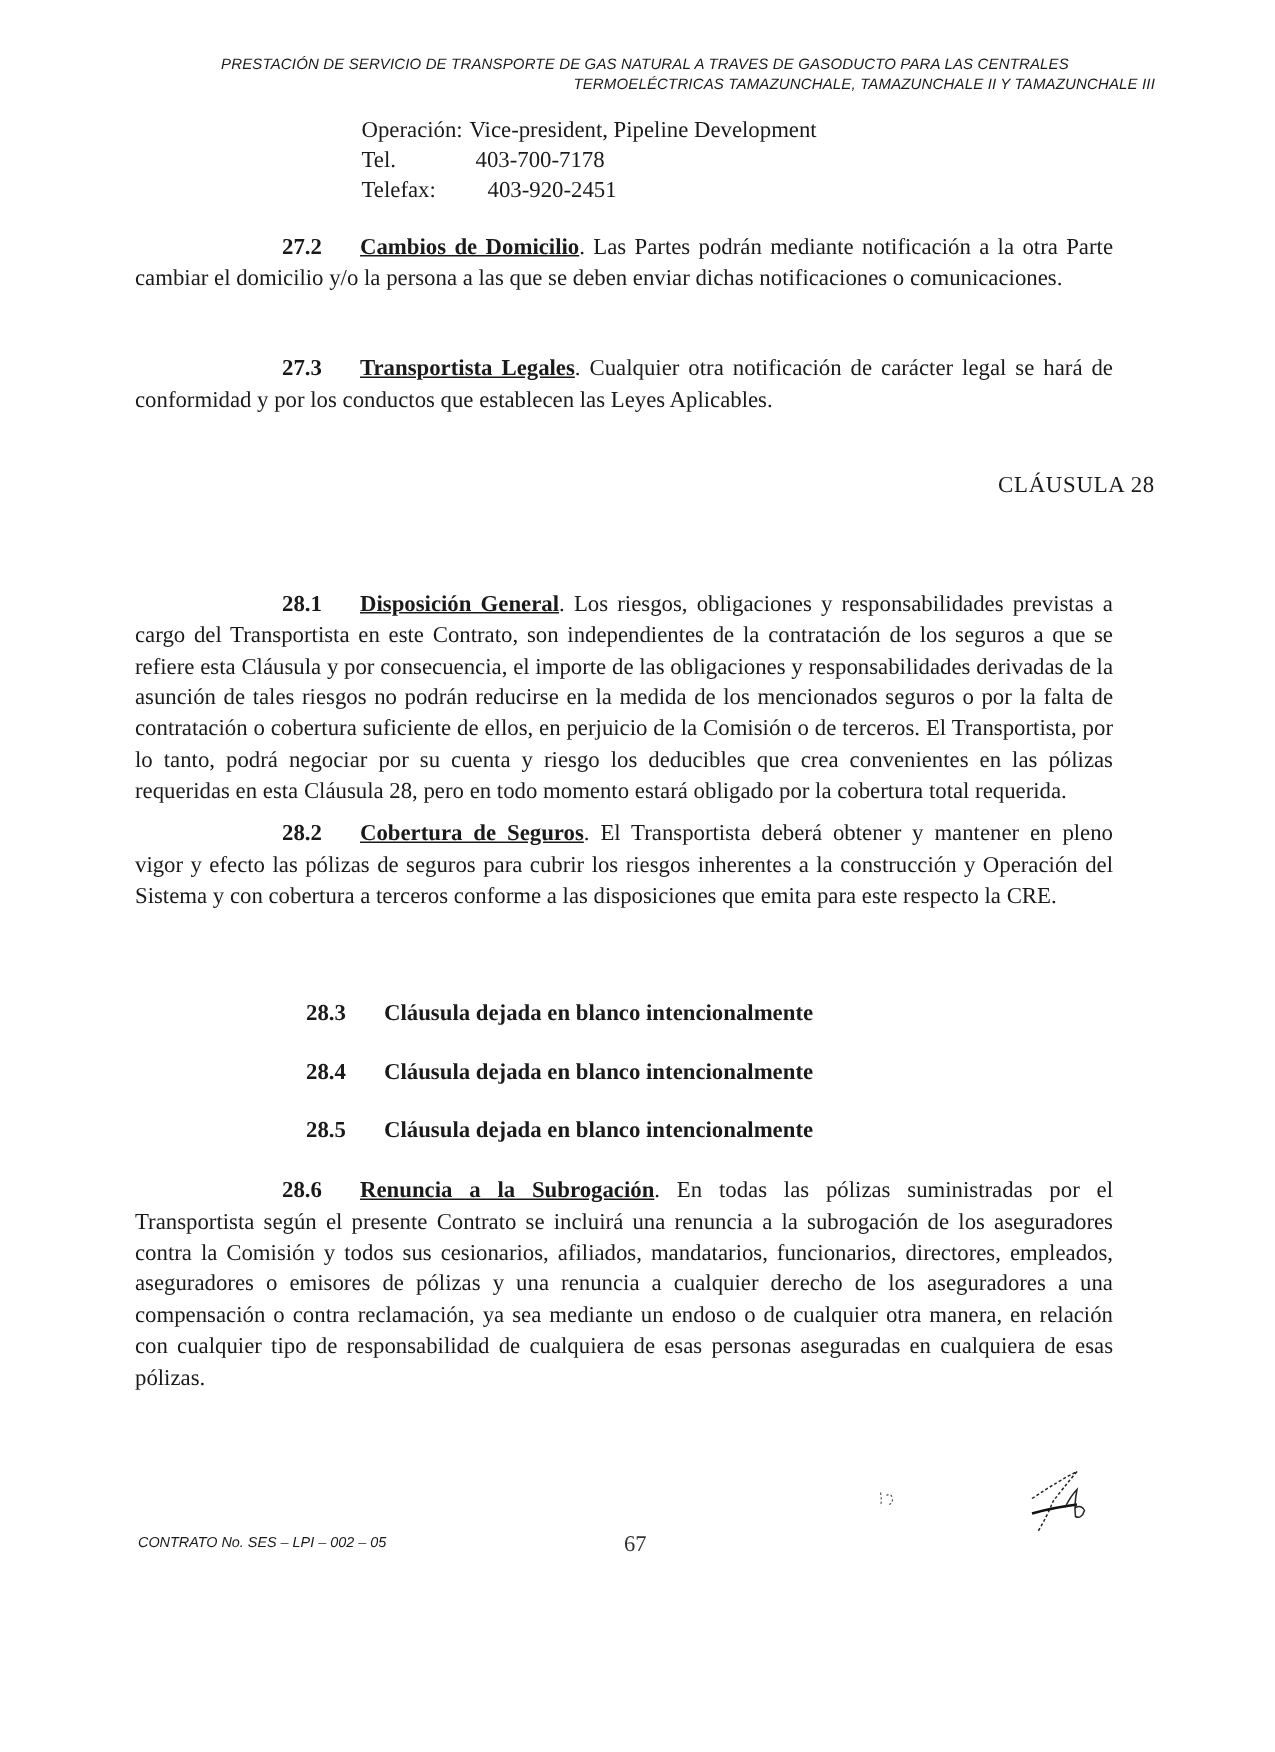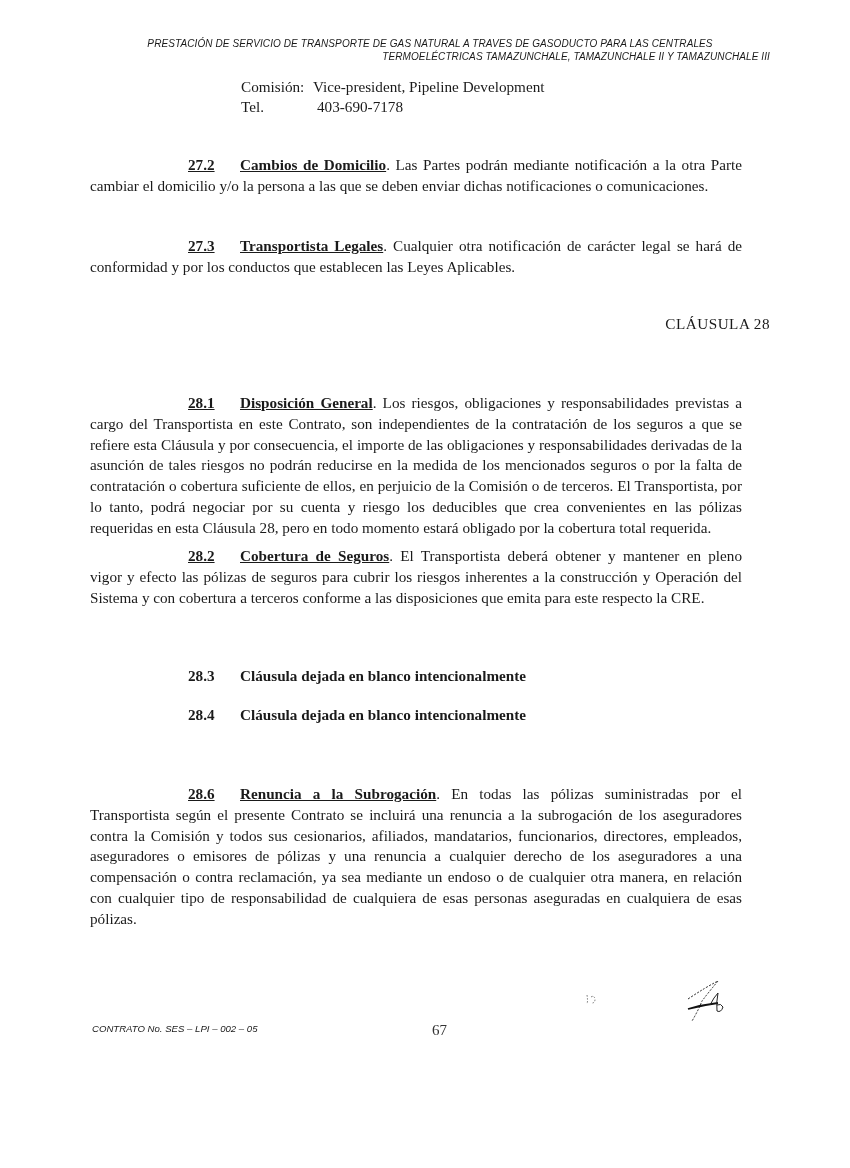--- a/index.html
+++ b/index.html
@@ -8,46 +8,49 @@
   .hdr { position: absolute; left: 90px; width: 680px; text-align: center;
          font-family: "Liberation Sans", sans-serif; font-style: italic; font-size: 10px; line-height: 13px; letter-spacing: 0.1px; }
   .hdr1 { top: 37px; }
   .hdr2 { top: 50px; text-align: right; }
   .serif { font-family: "Liberation Serif", serif; font-size: 15.2px; }
   .addr { position: absolute; left: 241px; top: 77px; line-height: 20px; }
   .addr .row { white-space: nowrap; height: 20px; }
   .addr .lab { display: inline-block; width: 72px; }
   .addr .lab.wide { width: 76px; }
   .para { position: absolute; left: 90px; width: 652px; line-height: 20.8px; text-align: justify; text-align-last: left; }
-  .para .num { display: inline-block; font-weight: bold; margin-left: 98px; width: 52px; text-decoration: underline; }
+  .para .num { display: inline-block; font-weight: bold; margin-left: 98px; width: 52px; }
   .para .ttl { font-weight: bold; text-decoration: underline; margin-top: 22px; }
   .center { position: absolute; left: 90px; width: 680px; text-align: right; line-height: 21px; }
   .clause-title { top: 313px; letter-spacing: 0.5px; }
   .clause-sub { top: 334px; font-weight: bold; text-decoration: underline; letter-spacing: 0.5px; }
   .blank { position: absolute; left: 188px; font-weight: bold; white-space: nowrap; }
-  .blank .num { display: inline-block; width: 52px; }
+  .blank .num { display: inline-block; width: 52px; margin-left: 16px; }
   .foot-left { position: absolute; left: 92px; top: 1023px; font-family: "Liberation Sans", sans-serif;
                font-style: italic; font-size: 9.6px; }
-  .foot-page { position: absolute; left: 432px; top: 1022px; font-family: "Liberation Serif", serif; font-size: 15px; color: #333; }
+  .foot-page { position: absolute; left: 416px; top: 1022px; font-family: "Liberation Serif", serif; font-size: 15px; color: #333; }
   .initials { position: absolute; left: 560px; top: 975px; width: 200px; height: 60px; }
 </style>
 </head>
 <body>
 
 <div class="page">
 
   <div class="hdr hdr1">PRESTACIÓN DE SERVICIO DE TRANSPORTE DE GAS NATURAL A TRAVES DE GASODUCTO PARA LAS CENTRALES</div>
   <div class="hdr hdr2">TERMOELÉCTRICAS TAMAZUNCHALE, TAMAZUNCHALE II Y TAMAZUNCHALE III</div>
 
   <div class="addr serif">
     <div class="row">
-      <span class="lab">Comisión:</span><span>Vice-president, Pipeline Development</span>
+      <span class="lab">Operación:</span><span>Vice-president, Pipeline Development</span>
     </div>
     <div class="row">
-      <span class="lab wide">Tel.</span><span>403-690-7178</span>
+      <span class="lab wide">Tel.</span><span>403-700-7178</span>
+    </div>
+    <div class="row">
+      <span class="lab wide" style="width:84px">Telefax:</span><span>403-920-2451</span>
     </div>
   </div>
 
   <div class="para serif" style="top:155px">
     <span class="num">27.2</span><span class="ttl">Cambios de Domicilio</span><span>. Las Partes podrán mediante notificación a la otra Parte cambiar el domicilio y/o la persona a las que se deben enviar dichas notificaciones o comunicaciones.</span>
   </div>
 
   <div class="para serif" style="top:236px">
     <span class="num">27.3</span><span class="ttl">Transportista Legales</span><span>.  Cualquier otra notificación de carácter legal se hará de conformidad y por los conductos que establecen las Leyes Aplicables.</span>
   </div>
@@ -61,20 +64,23 @@
   <div class="para serif" style="top:546px">
     <span class="num">28.2</span><span class="ttl">Cobertura de Seguros</span><span>. El Transportista deberá obtener y mantener en pleno vigor y efecto las pólizas de seguros para cubrir los riesgos inherentes a la construcción y Operación del Sistema y con cobertura a terceros conforme a las disposiciones que emita para este respecto la CRE.</span>
   </div>
 
   <div class="blank serif" style="top:667px">
     <span class="num">28.3</span><span>Cláusula dejada en blanco intencionalmente</span>
   </div>
   <div class="blank serif" style="top:706px">
     <span class="num">28.4</span><span>Cláusula dejada en blanco intencionalmente</span>
   </div>
+  <div class="blank serif" style="top:745px">
+    <span class="num">28.5</span><span>Cláusula dejada en blanco intencionalmente</span>
+  </div>
 
   <div class="para serif" style="top:784px">
     <span class="num">28.6</span><span class="ttl">Renuncia a la Subrogación</span><span>.  En todas las pólizas suministradas por el Transportista según el presente Contrato se incluirá una renuncia a la subrogación de los aseguradores contra la Comisión y todos sus cesionarios, afiliados, mandatarios, funcionarios, directores, empleados, aseguradores o emisores de pólizas y una renuncia a cualquier derecho de los aseguradores a una compensación o contra reclamación, ya sea mediante un endoso o de cualquier otra manera, en relación con cualquier tipo de responsabilidad de cualquiera de esas personas aseguradas en cualquiera de esas pólizas.</span>
   </div>
 
   <svg class="initials" viewBox="0 0 200 60">
     <path d="M27 20 q1 6 0 9 M31 22 q3 -2 4 2 q0 4 -3 4" stroke="#555" stroke-width="0.8" fill="none" stroke-dasharray="1.5 1.5"></path>
     <path d="M128 24 q18 -12 30 -18 q-10 12 -16 20 q-4 10 -10 20" stroke="#222" stroke-width="1" fill="none" stroke-dasharray="2 1.5"></path>
     <path d="M128 34 q14 -4 30 -6" stroke="#111" stroke-width="1.8" fill="none"></path>
     <path d="M150 30 q4 -8 8 -12 q-2 10 -1 18 q4 2 6 -4 q-2 -4 -6 -2" stroke="#222" stroke-width="1" fill="none"></path>

